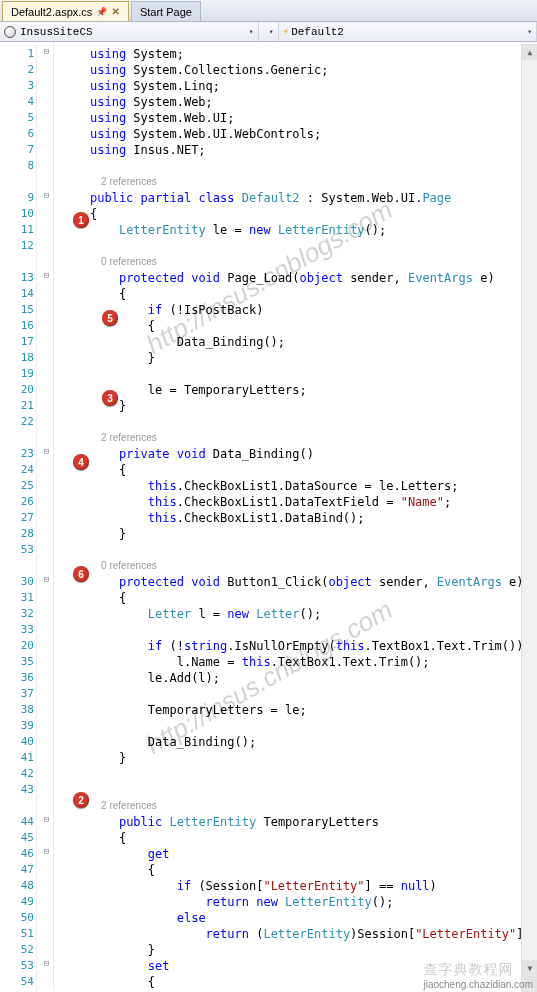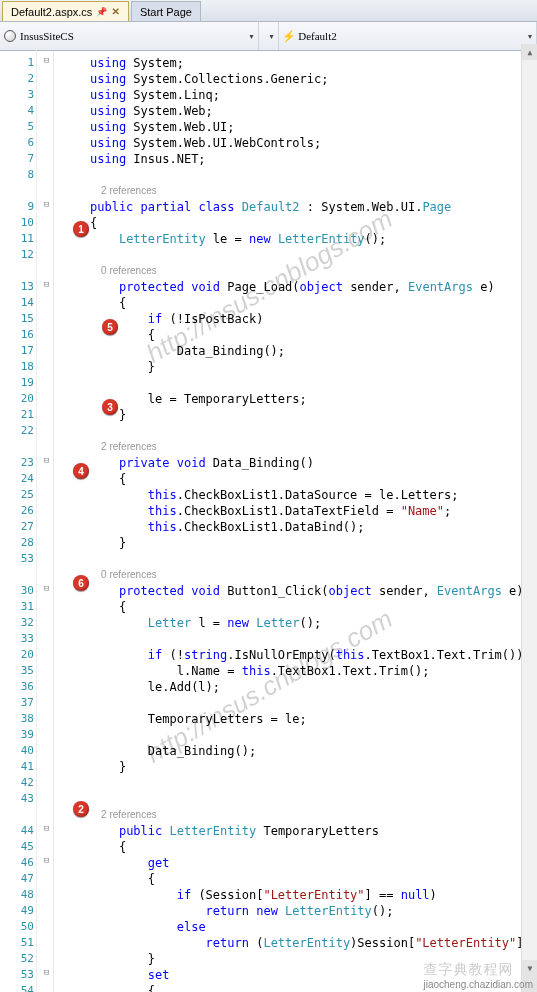--- a/index.html
+++ b/index.html
@@ -3,21 +3,21 @@
 <meta charset="utf-8">
 <style>
   * { margin:0; padding:0; box-sizing:border-box; }
   html,body { width:537px; height:992px; font-family:Consolas,monospace; font-size:12px; background:#fff; overflow:hidden; }
   .tabbar { display:flex; height:22px; background:linear-gradient(#eef2f6,#dbe1ea); border-bottom:1px solid #b0b8c4; align-items:flex-end; padding-left:2px; }
   .tab { height:20px; padding:2px 8px; font-family:"Segoe UI",Tahoma,sans-serif; font-size:11px; display:flex; align-items:center; gap:4px; border:1px solid transparent; border-bottom:none; position:relative; }
   .tab.active { background:#fdf7e2; border-color:#c0a954; }
   .tab.inactive { background:#d8deea; border-color:#b0b8c4; margin-left:2px; }
   .close-x { font-weight:bold; color:#8a6d2f; font-size:10px; }
   .pin { color:#8a6d2f; font-size:9px; }
-  .navbar { display:flex; height:29px; background:linear-gradient(#f7f8fb,#e9ecf2); border-bottom:1px solid #b0b8c4; align-items:center; font-family:Liberation Serif, serif; font-size:11px; }
+  .navbar { display:flex; height:20px; background:linear-gradient(#f7f8fb,#e9ecf2); border-bottom:1px solid #b0b8c4; align-items:center; font-family:Liberation Mono, monospace; font-size:11px; }
   .navcell { flex:1; display:flex; align-items:center; padding:0 4px; border-right:1px solid #cfd4dd; height:100%; }
   .navcell.small { flex:0 0 20px; justify-content:center; border-right:1px solid #cfd4dd; }
   .globe { width:12px; height:12px; border:1px solid #555; border-radius:50%; margin-right:4px; display:inline-block; background:radial-gradient(circle at 30% 30%,#fff,#ccc); }
   .chev { font-size:8px; color:#444; margin-left:auto; }
   .lightning { color:#e6a817; font-size:11px; margin-right:2px; }
   .editor { position:relative; display:flex; height:948px; }
   .gutter { width:40px; background:#fff; text-align:right; padding-right:6px; color:#2b91af; font-size:11px; line-height:16px; padding-top:4px; }
   .fold { width:14px; background:#fff; border-right:1px solid #e8e8e8; position:relative; }
   .fold .mark { position:absolute; left:1px; font-size:9px; color:#888; width:11px; text-align:center; }
   .code { flex:1; padding-top:4px; line-height:16px; white-space:pre; position:relative; background:#fff;margin-left:36px; }

